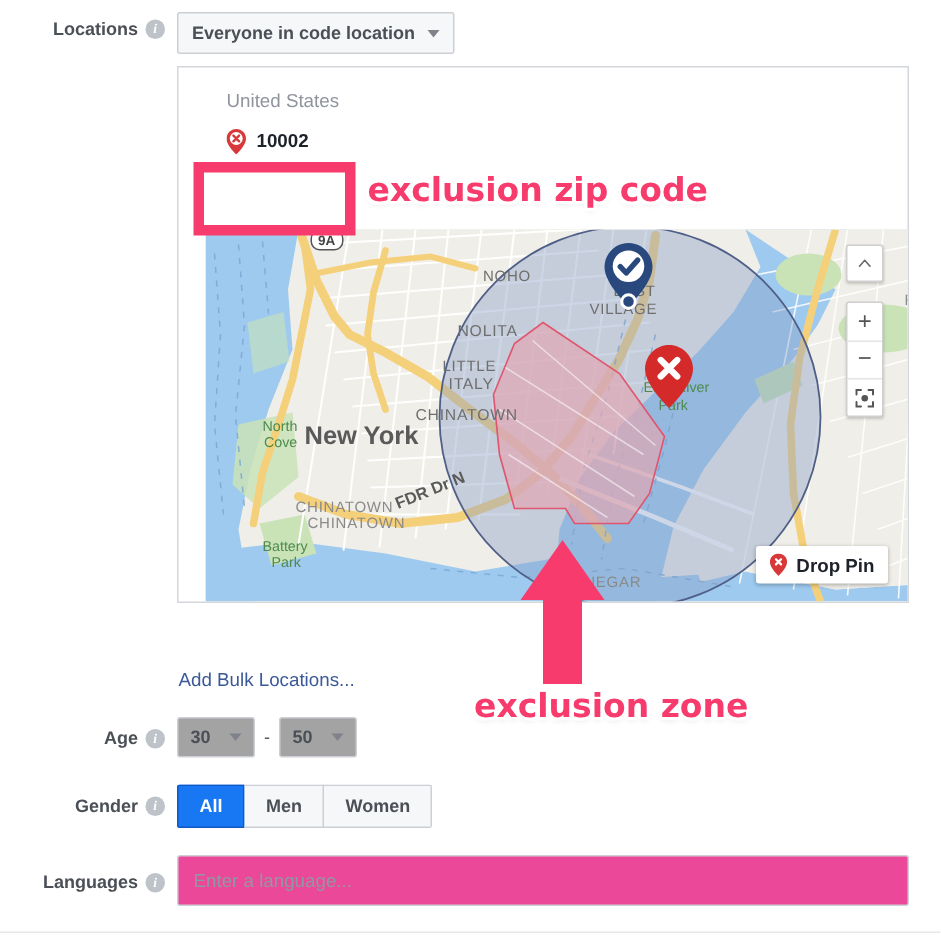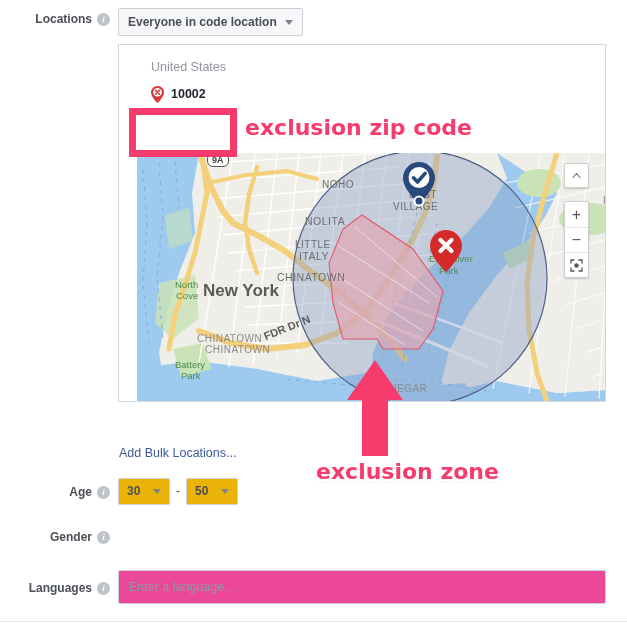--- a/index.html
+++ b/index.html
@@ -133,21 +133,21 @@
   }
 
   
   .bulk-link {
     position: absolute; left: 119px; top: 445px;
     font-size: 12.5px; color: #3b5998; cursor: pointer; line-height: 16px;
   }
 
   
   .sel-btn {
-    background: #eab308; border: 1px solid #ccd0d5; border-radius: 2px;
+    background: #a3a3a3; border: 1px solid #ccd0d5; border-radius: 2px;
     font-size: 12px; font-weight: bold; color: #4b4f56;
     padding: 5px 8px; min-width: 52px;
     display: inline-flex; align-items: center; justify-content: space-between;
     gap: 10px; cursor: pointer; line-height: 15px;
   }
   .dash { color: #4b4f56; font-size: 12px; margin: 0 6px; line-height: 27px; }
 
   .seg { display: inline-flex; border-radius: 2px; overflow: hidden; }
   .seg > div {
     font-size: 12px; font-weight: bold; color: #4b4f56;
@@ -347,20 +347,29 @@
         <div>+</div>
         <div>−</div>
         <div>
           <svg width="13" height="13" viewBox="0 0 13 13">
             <path d="M1 4V1h3M9 1h3v3M12 9v3H9M4 12H1V9" stroke="#555" stroke-width="1.3" fill="none" stroke-linecap="round"></path>
             <circle cx="6.5" cy="6.5" r="2.2" fill="#555"></circle>
           </svg>
         </div>
       </div>
 
+      <div class="drop-pin-btn">
+        <span class="pin" style="width:12px;height:15px;">
+          <svg width="12" height="15" viewBox="0 0 13 17">
+            <path d="M6.5 0C2.9 0 0 2.9 0 6.5c0 4.6 6.5 10.5 6.5 10.5S13 11.1 13 6.5C13 2.9 10.1 0 6.5 0z" fill="#d9383a"></path>
+            <path d="M4.6 4.4l3.8 3.8M8.4 4.4l-3.8 3.8" stroke="#fff" stroke-width="1.7" stroke-linecap="round"></path>
+          </svg>
+        </span>
+        <span>Drop Pin</span>
+      </div>
     </div>
   </div>
 
   <div class="bulk-link">Add Bulk Locations...</div>
 
   <div class="row" style="left:0; top:485px; width:110px; justify-content:flex-end;">
     <div class="label-wrap">
       <span class="field-label">Age</span>
       <span class="info-icon">i</span>
     </div>
@@ -376,20 +385,25 @@
       <span class="caret"></span>
     </div>
   </div>
 
   <div class="row" style="left:0; top:530px; width:110px; justify-content:flex-end;">
     <div class="label-wrap">
       <span class="field-label">Gender</span>
       <span class="info-icon">i</span>
     </div>
   </div>
+  <div class="seg" style="position:absolute;left:118px;top:523px;">
+    <div class="active">All</div>
+    <div>Men</div>
+    <div>Women</div>
+  </div>
 
   <div class="row" style="left:0; top:581px; width:110px; justify-content:flex-end;padding-left:32px;">
     <div class="label-wrap">
       <span class="field-label">Languages</span>
       <span class="info-icon">i</span>
     </div>
   </div>
   <input class="lang-input" type="text" value="" style="position: absolute; left: 118px; top: 570px;" placeholder="Enter a language...">
 
   <div class="bottom-rule"></div>

